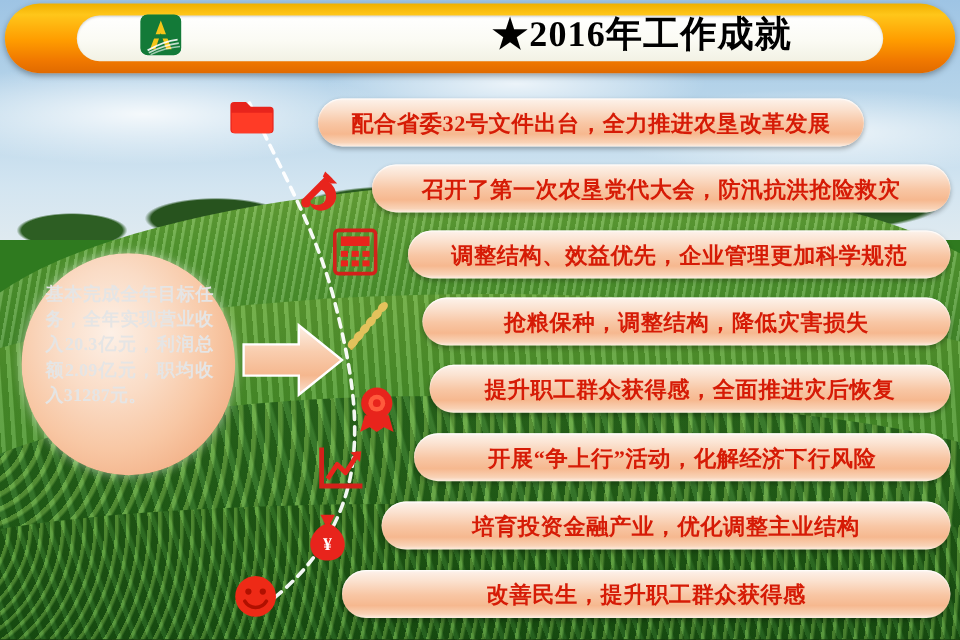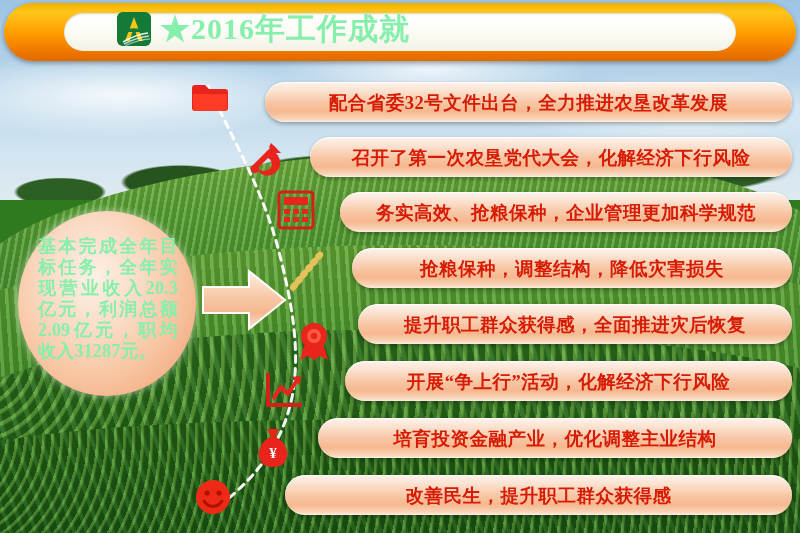--- a/index.html
+++ b/index.html
@@ -114,44 +114,44 @@
     width: 34px; height: 34px;
     border-radius: 6px;
     background: linear-gradient(to bottom, #1f8a45 0%, #137a38 100%);
     overflow: hidden;
   }
   .title-text {
     position: absolute;
     left: 160px; top: 11px;
     width: 500px; height: 36px;
     line-height: 36px;
-    text-align: left;
-    color: #86efac;
+    text-align: right;
+    color: #000000;
     font-size: 30px;
     font-weight: bold;
     letter-spacing: 1px;
     white-space: nowrap;
   }
 
   
   .left-oval {
     position: absolute;
     left: 18px; top: 211px;
     width: 178px; height: 185px;
     border-radius: 50%;
     background: radial-gradient(ellipse at 42% 36%,
       #fdf0e6 0%, #fadcc6 32%, #f8c7a4 58%, #f3b289 78%, #eea377 100%);
     box-shadow: 0 0 9px rgba(255,255,255,.55);
   }
   .left-oval-text {
     position: absolute;
     left: 38px; top: 236px;
     width: 140px;
-    color: #86efac;
-    font-size: 18px;
+    color: #e5e5e5;
+    font-size: 15px;
     line-height: 21px;
     font-weight: bold;
     text-align: justify;
     letter-spacing: .2px;
   }
 
   
   .big-arrow {
     position: absolute;
     left: 201px; top: 268px;
@@ -321,28 +321,28 @@
 
   <div class="icon" style="left:194px; top:478px;">
     <svg width="38" height="38" viewBox="0 0 38 38">
       <circle cx="19" cy="19" r="17" fill="#ee2a16"></circle>
       <circle cx="13" cy="15" r="2.6" fill="#b01000"></circle>
       <circle cx="25" cy="15" r="2.6" fill="#b01000"></circle>
       <path d="M10 23 C14 30, 24 30, 28 23" stroke="#b01000" stroke-width="3" fill="none" stroke-linecap="round"></path>
     </svg>
   </div>
 
-  <div class="bar" style="left:265px; top:82px;  width:527px;">
+  <div class="bar" style="left:265px; top:82px;  width:455px;">
     <span class="bar-text">配合省委32号文件出台，全力推进农垦改革发展</span>
   </div>
   <div class="bar" style="left:310px; top:137px; width:482px;">
-    <span class="bar-text">召开了第一次农垦党代大会，化解经济下行风险</span>
+    <span class="bar-text">召开了第一次农垦党代大会，防汛抗洪抢险救灾</span>
   </div>
   <div class="bar" style="left:340px; top:192px; width:452px;">
-    <span class="bar-text">务实高效、抢粮保种，企业管理更加科学规范</span>
+    <span class="bar-text">调整结构、效益优先，企业管理更加科学规范</span>
   </div>
   <div class="bar" style="left:352px; top:248px; width:440px;">
     <span class="bar-text">抢粮保种，调整结构，降低灾害损失</span>
   </div>
   <div class="bar" style="left:358px; top:304px; width:434px;">
     <span class="bar-text">提升职工群众获得感，全面推进灾后恢复</span>
   </div>
   <div class="bar" style="left:318px; top:418px; width:474px;">
     <span class="bar-text">培育投资金融产业，优化调整主业结构</span>
   </div>

